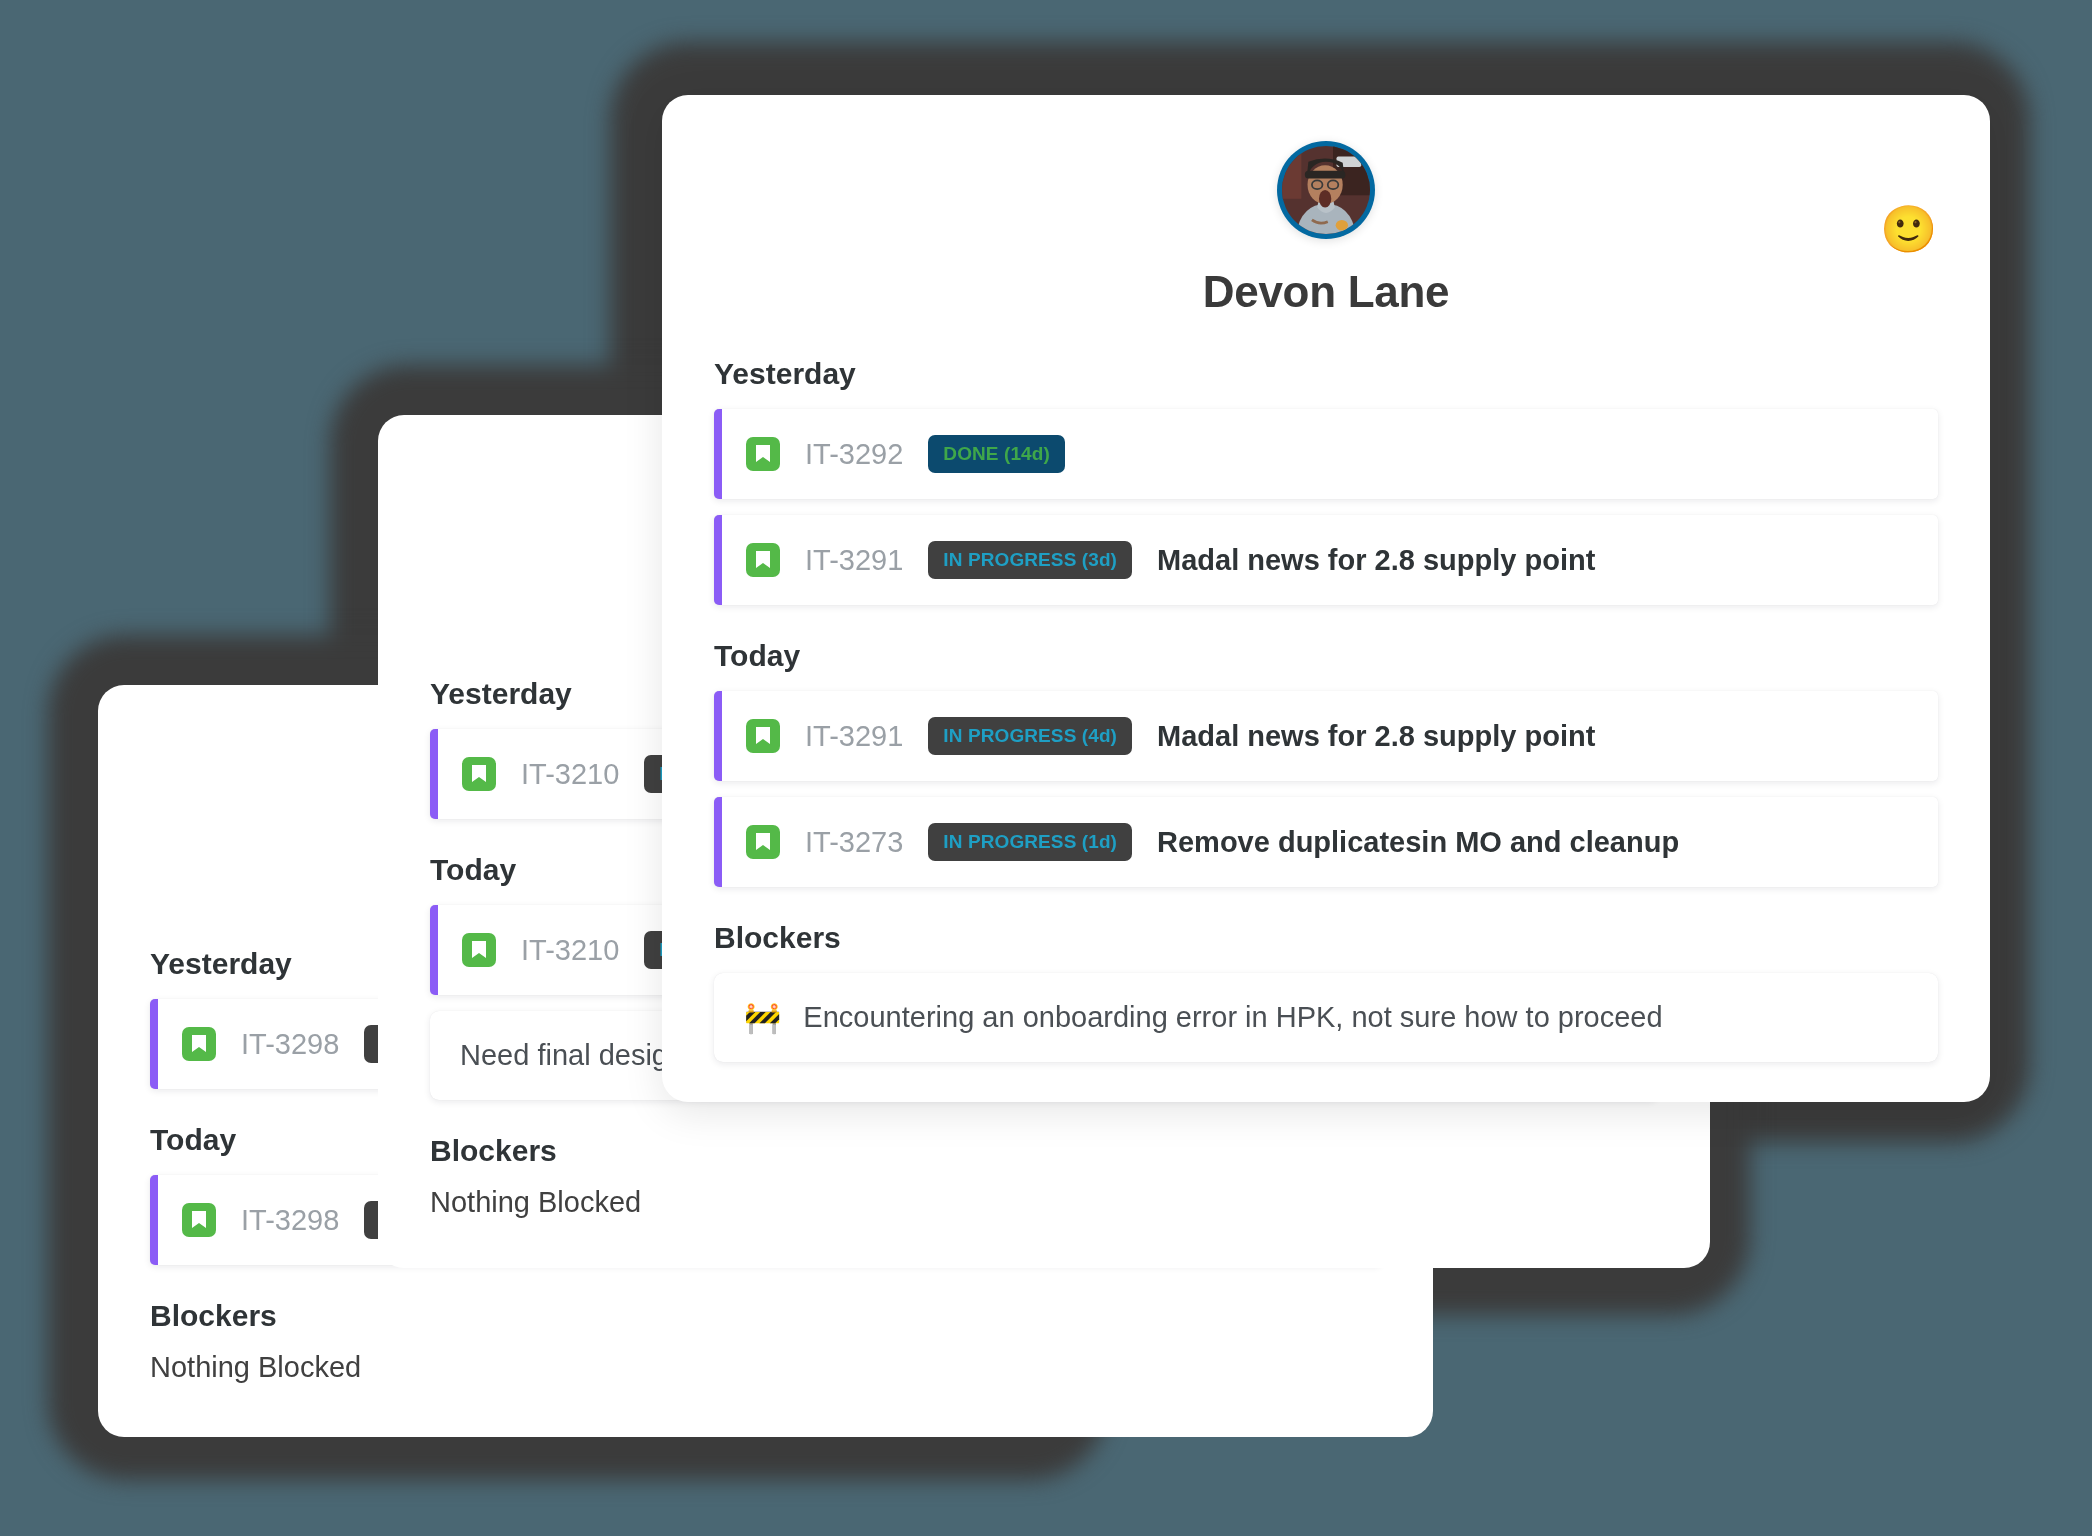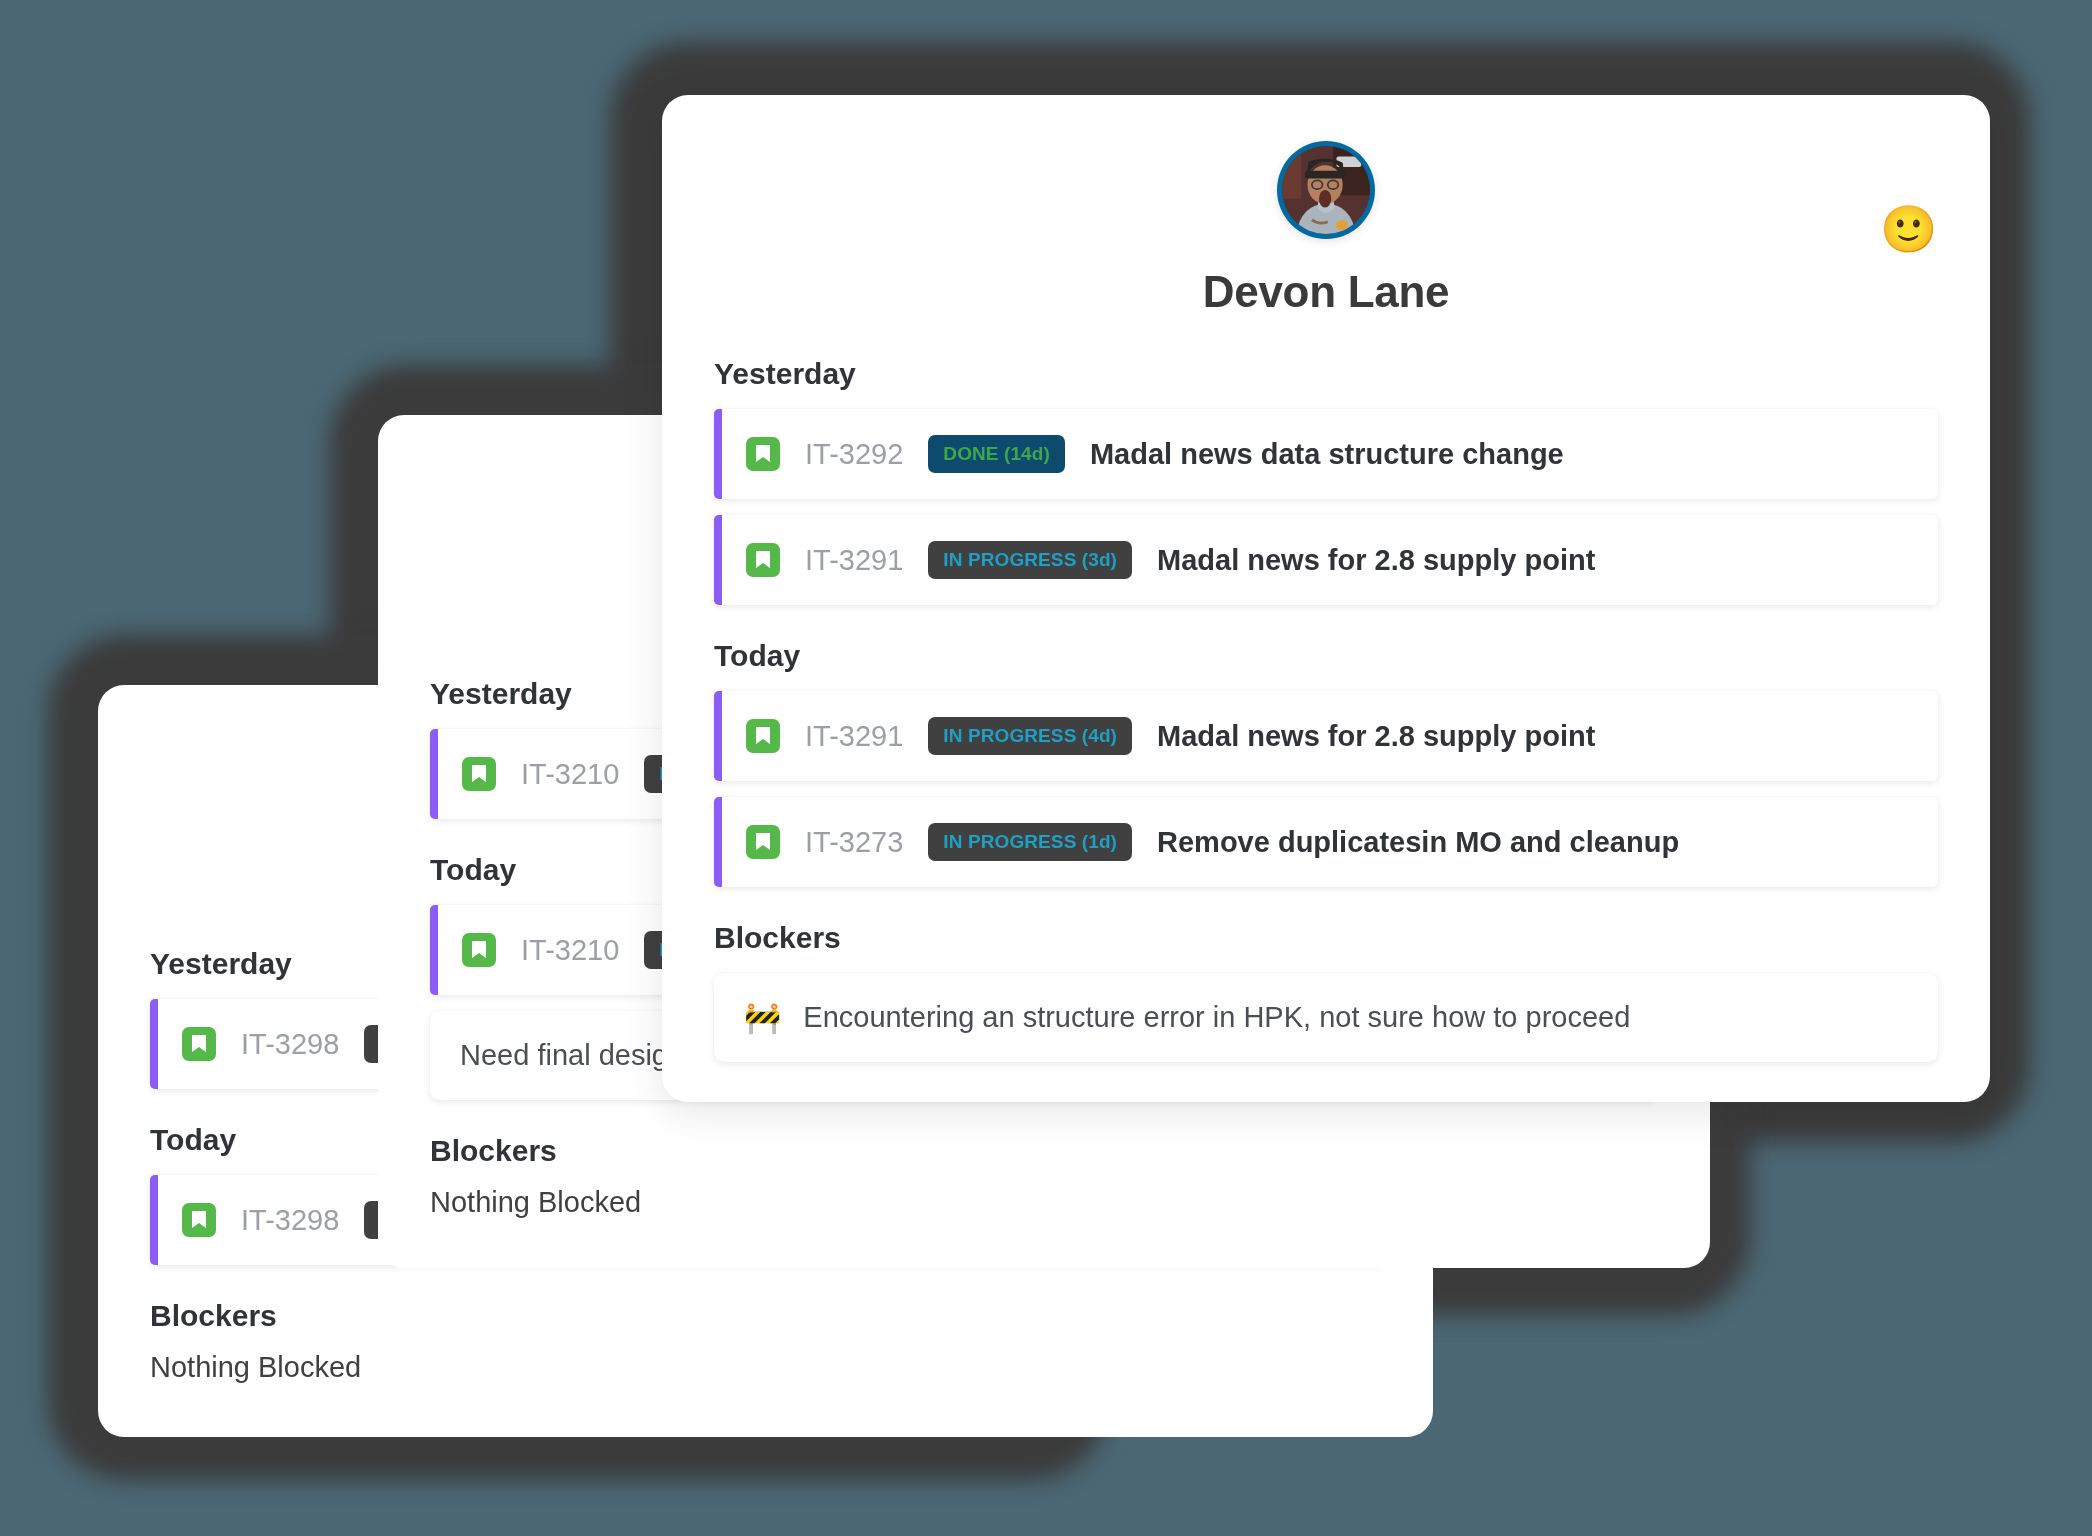--- a/index.html
+++ b/index.html
@@ -321,21 +321,20 @@
     <div class="section-title">Yesterday</div>
     <div>
       <div class="task-row">
         <span class="bookmark-icon">
           <svg width="18" height="20" viewBox="0 0 18 20">
               <path d="M2 1h14v17l-7-5-7 5z" fill="#fff"></path>
             </svg>
         </span>
         <span class="task-key">IT-3292</span>
         <span class="badge done">DONE (14d)</span>
-        <span class="task-title">Madal news data structure change</span>
       </div>
       <div class="task-row">
         <span class="bookmark-icon">
           <svg width="18" height="20" viewBox="0 0 18 20">
               <path d="M2 1h14v17l-7-5-7 5z" fill="#fff"></path>
             </svg>
         </span>
         <span class="task-key">IT-3291</span>
         <span class="badge in-progress">IN PROGRESS (3d)</span>
         <span class="task-title">Madal news for 2.8 supply point</span>
@@ -362,16 +361,16 @@
         </span>
         <span class="task-key">IT-3273</span>
         <span class="badge in-progress">IN PROGRESS (1d)</span>
         <span class="task-title">Remove duplicatesin MO and cleanup</span>
       </div>
     </div>
 
     <div class="section-title spaced">Blockers</div>
     <div class="note-box">
       <span class="blocker-emoji">🚧</span>
-      <span class="note-text">Encountering an structure error in HPK, not sure how to proceed</span>
+      <span class="note-text">Encountering an onboarding error in HPK, not sure how to proceed</span>
     </div>
   </div>
 </div>
 
 </body></html>

